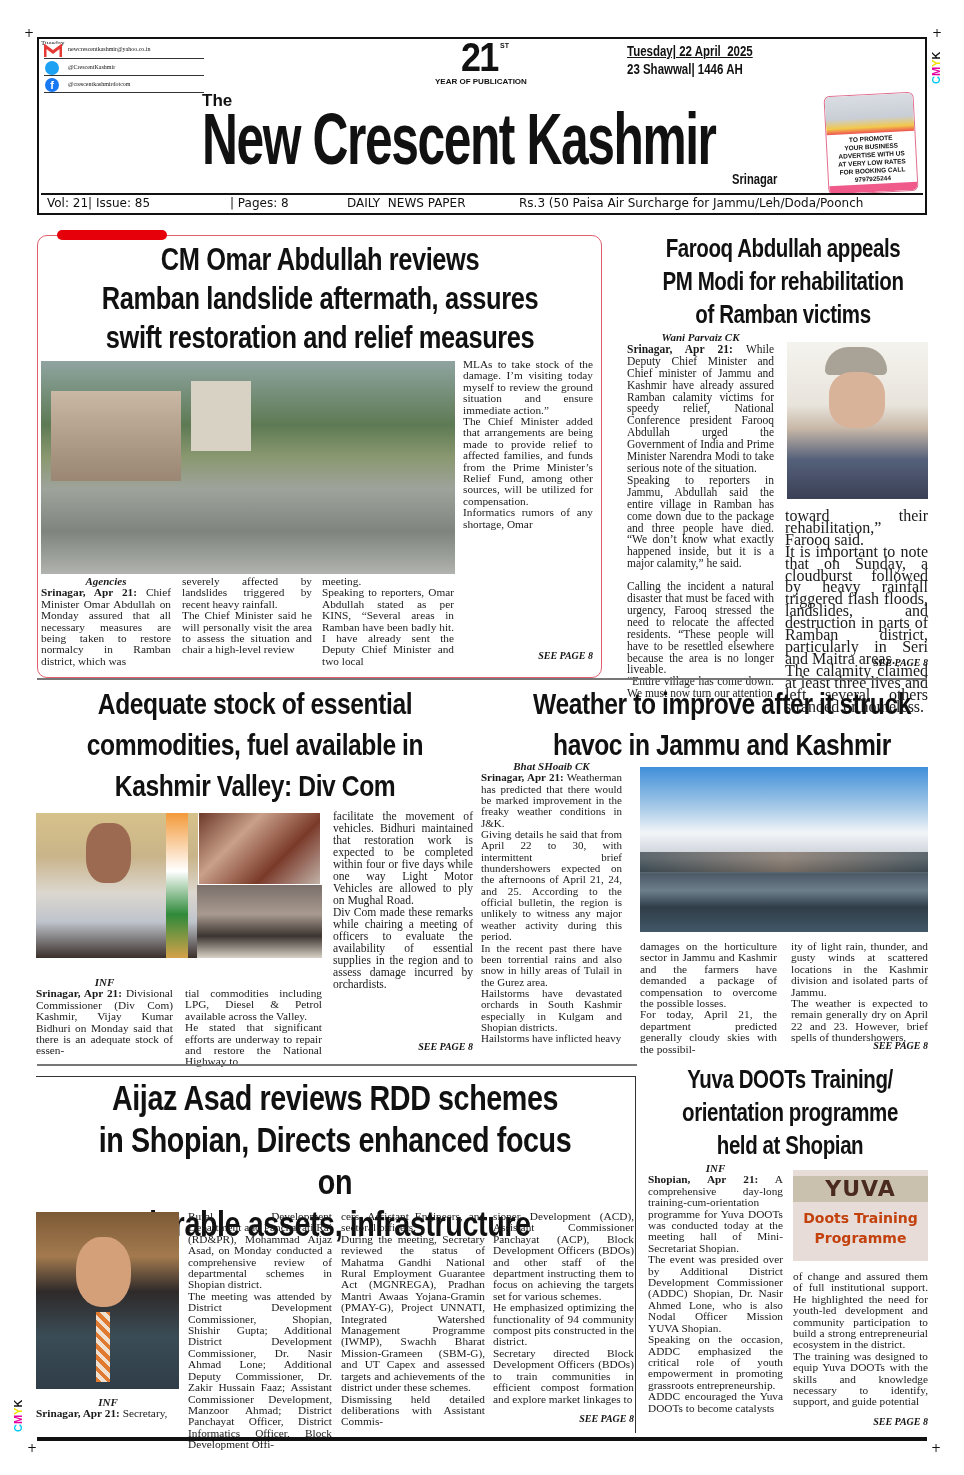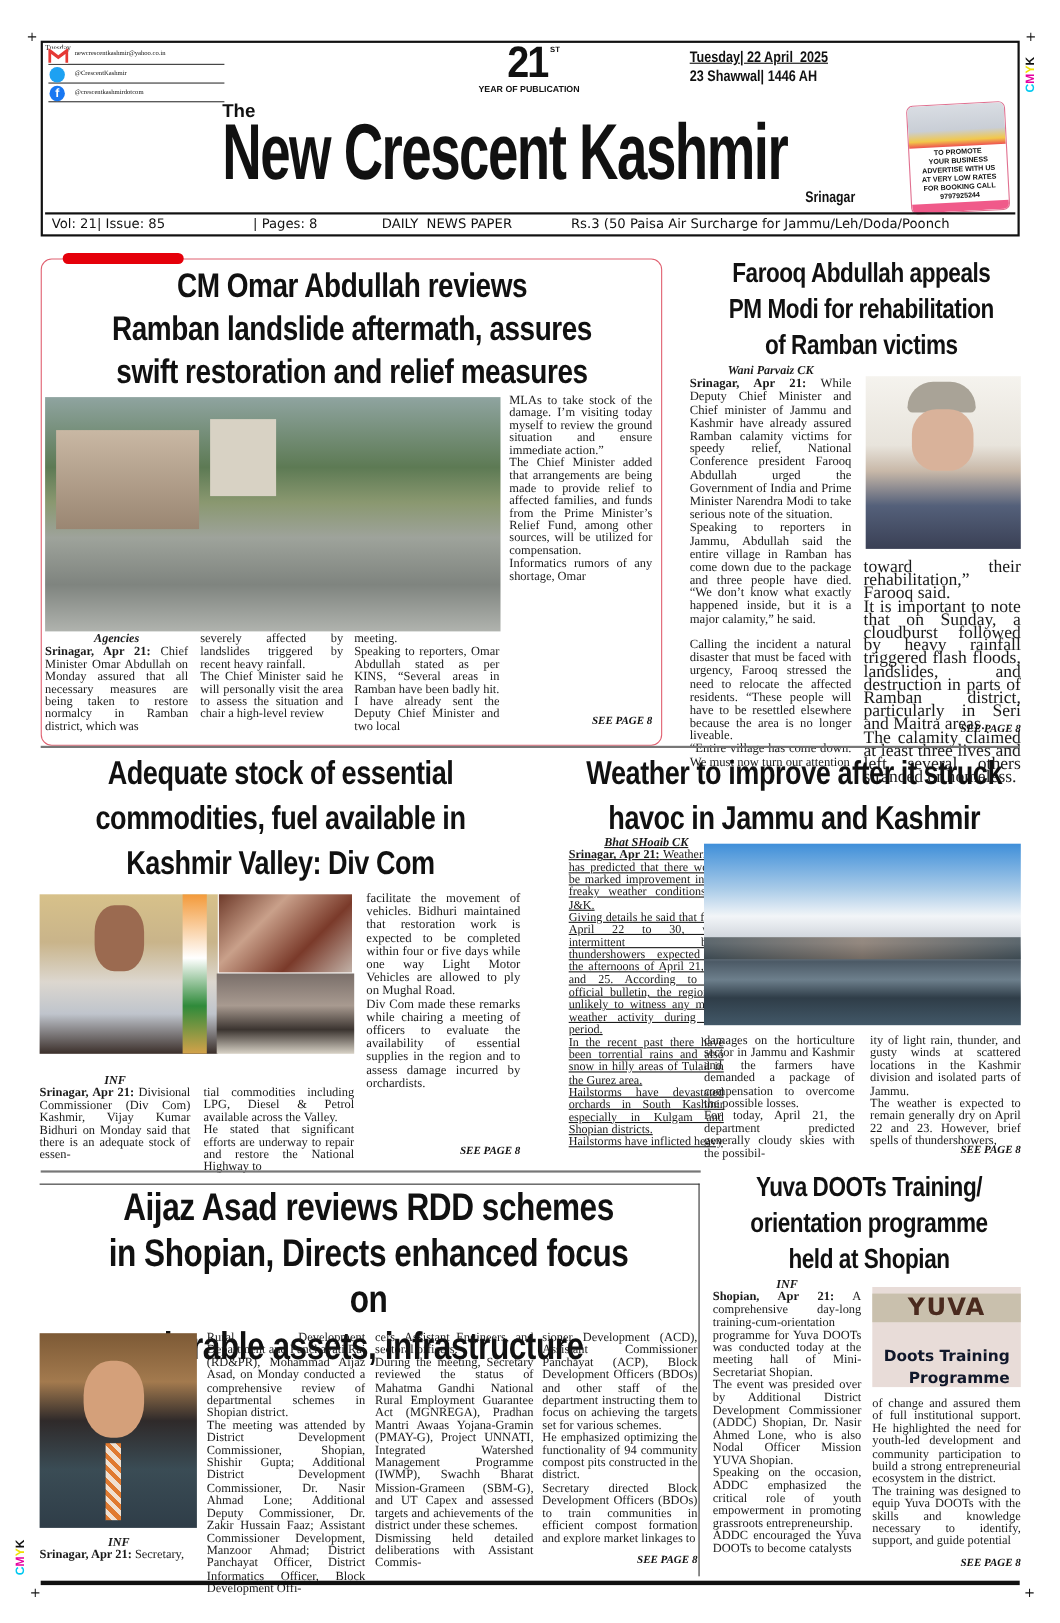--- a/index.html
+++ b/index.html
@@ -156,21 +156,21 @@
 <div class="abs body-text" style="left:333px;top:811px;width:140px;font-size:11.6px;line-height:12px;">
   <p>facilitate the movement of vehicles. Bidhuri maintained that restoration work is expected to be completed within four or five days while one way Light Motor Vehicles are allowed to ply on Mughal Road.</p>
   <p>Div Com made these remarks while chairing a meeting of officers to evaluate the availability of essential supplies in the region and to assess damage incurred by orchardists.</p>
 </div>
 <div class="seepage" style="left:380px;top:1041px;width:93px;">SEE PAGE 8</div>
 
 <div class="abs head" style="left:480px;top:683px;width:484px;font-size:30px;line-height:41px;">
   <div>Weather to improve after it struck</div>
   <div>havoc in Jammu and Kashmir</div>
 </div>
-<div class="abs body-text" style="left:517px;top:761px;width:141px;font-size:11px;line-height:11.35px;text-decoration:underline;">
+<div class="abs body-text" style="left:481px;top:761px;width:141px;font-size:11px;line-height:11.35px;">
   <div class="byline">Bhat SHoaib CK</div>
   <p><span class="dateline">Srinagar, Apr 21:</span> <span>Weatherman has predicted that there would be marked improvement in the freaky weather conditions in J&amp;K.</span></p>
   <p>Giving details he said that from April 22 to 30, with intermittent brief thundershowers expected on the afternoons of April 21, 24, and 25. According to the official bulletin, the region is unlikely to witness any major weather activity during this period.</p>
   <p>In the recent past there have been torrential rains and also snow in hilly areas of Tulail in the Gurez area.</p>
   <p>Hailstorms have devastated orchards in South Kashmir especially in Kulgam and Shopian districts.</p>
   <p>Hailstorms have inflicted heavy</p>
 </div>
 <div class="photo" style="left:640px;top:767px;width:288px;height:165px;background:linear-gradient(180deg,#3f8fd9 0%,#a9cbe8 25%,#f2f5f8 40%,#c8ced6 55%,#4c5a66 65%,#6d7f8c 75%,#2f3d48 85%,#425868 100%);">
   <div style="position:absolute;left:0;top:85px;width:288px;height:20px;background:linear-gradient(90deg,#2d3a40,#7d6a5a,#2d3a40);opacity:0.7;"></div>
 </div>
@@ -223,21 +223,21 @@
 </div>
 <div class="abs body-text" style="left:648px;top:1163px;width:135px;">
   <div class="byline">INF</div>
   <p><span class="dateline">Shopian, Apr 21:</span> <span>A comprehensive day-long training-cum-orientation programme for Yuva DOOTs was conducted today at the meeting hall of Mini-Secretariat Shopian.</span></p>
   <p>The event was presided over by Additional District Development Commissioner (ADDC) Shopian, Dr. Nasir Ahmed Lone, who is also Nodal Officer Mission YUVA Shopian.</p>
   <p>Speaking on the occasion, ADDC emphasized the critical role of youth empowerment in promoting grassroots entrepreneurship.</p>
   <p>ADDC encouraged the Yuva DOOTs to become catalysts</p>
 </div>
 <div class="abs" style="left:793px;top:1170px;width:135px;height:91px;background:#e8dcd8;">
   <div style="height:26px;margin-top:6px;background:#c9c0ad;color:#4a2a1e;font:bold 22px/26px 'DejaVu Sans',sans-serif;text-align:center;letter-spacing:1px;">YUVA</div>
-  <div style="padding:21px 10px 0;color:#0f172a;font:bold 14px/20px 'DejaVu Sans',sans-serif;text-align:right;">Doots Training Programme</div>
+  <div style="padding:6px 10px 0;color:#c2410c;font:bold 14px/20px 'DejaVu Sans',sans-serif;text-align:center;">Doots Training Programme</div>
 </div>
 <div class="abs body-text" style="left:793px;top:1271px;width:135px;">
   <p>of change and assured them of full institutional support. He highlighted the need for youth-led development and community participation to build a strong entrepreneurial ecosystem in the district.</p>
   <p>The training was designed to equip Yuva DOOTs with the skills and knowledge necessary to identify, support, and guide potential</p>
 </div>
 <div class="seepage" style="left:840px;top:1416px;width:88px;">SEE PAGE 8</div>
 
 <div class="abs" style="left:12px;top:1390px;width:12px;height:42px;">
   <svg width="12" height="42" viewBox="0 0 12 42">
       <text x="0" y="0" transform="rotate(-90) translate(-42 10)" font-family="Liberation Sans, sans-serif" font-size="11" font-weight="bold"><tspan fill="#00c8f0">C</tspan><tspan fill="#e600a0">M</tspan><tspan fill="#f0e000">Y</tspan><tspan fill="#111">K</tspan></text>

